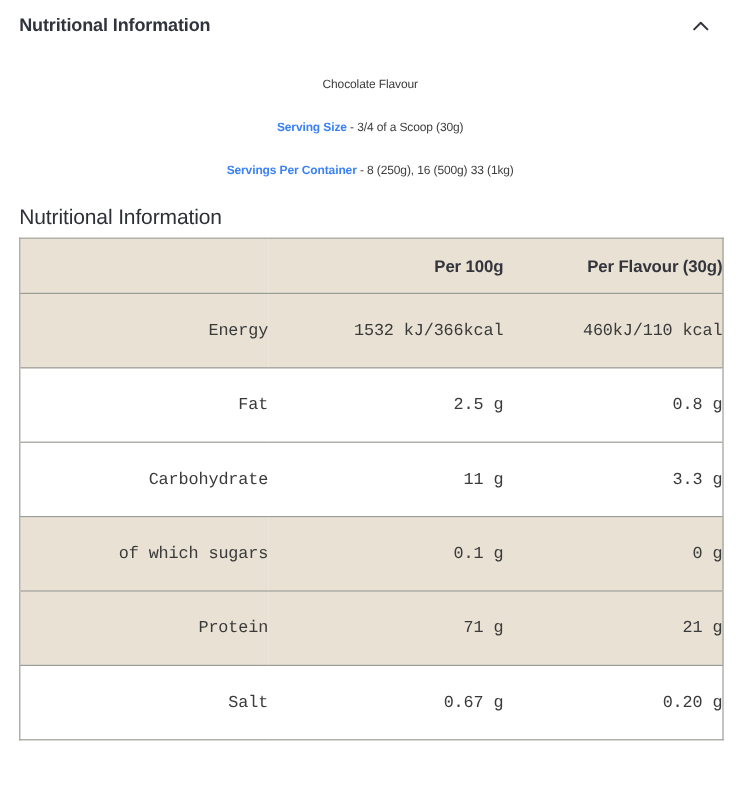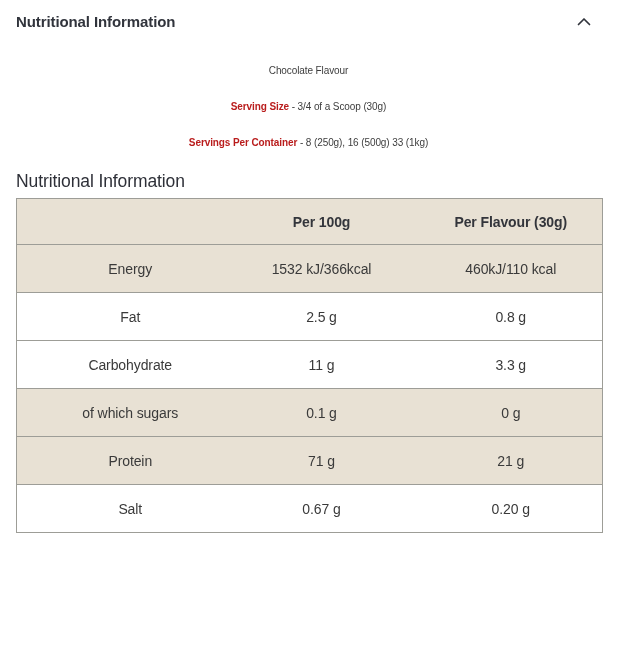--- a/index.html
+++ b/index.html
@@ -29,21 +29,21 @@
   .chevron-icon { display: inline-flex; align-items: center; }
 
   
   .info-block {
     text-align: center;
     margin-top: 33px;
     font-size: 10px;
     color: #3d3d3d;
   }
   .info-line { margin-bottom: 21px; line-height: 15px; }
-  .info-line strong { font-weight: 700; color: #b91c1c; }
+  .info-line strong { font-weight: 700; color: #3b82f6; }
 
   
   .table-title {
     margin: 12px 0 6px;
     padding-left: 16px;
     font-size: 17.5px;
     font-weight: 400;
     color: #2e3038;
   }
 
@@ -54,24 +54,24 @@
     border-collapse: collapse;
     border: 1px solid #9d9d97;
     font-size: 14px;
     color: #3a3a3a;
     table-layout: fixed;
   }
   col.c1 { width: 207px; }
   col.c2 { width: 196px; }
   col.c3 { width: 183px; }
   .nutrition thead tr { height: 46px; }
-  .nutrition tbody tr { height: 48px; }
+  .nutrition tbody tr { height: 62px; font-family: Liberation Mono, monospace; }
   .nutrition tbody tr td { border-top: 1px solid #9d9d97; }
   .nutrition th, .nutrition td {
-    text-align: center;
+    text-align: right;
     vertical-align: middle;
     font-weight: 400;
     padding: 0;
   }
   .nutrition th { font-weight: 700; color: #33353b; }
   .nutrition th:first-child, .nutrition td:first-child { padding-left: 20px; }
   tr.beige { background: #e8e1d4; }
 </style>
 </head>
 <body>

